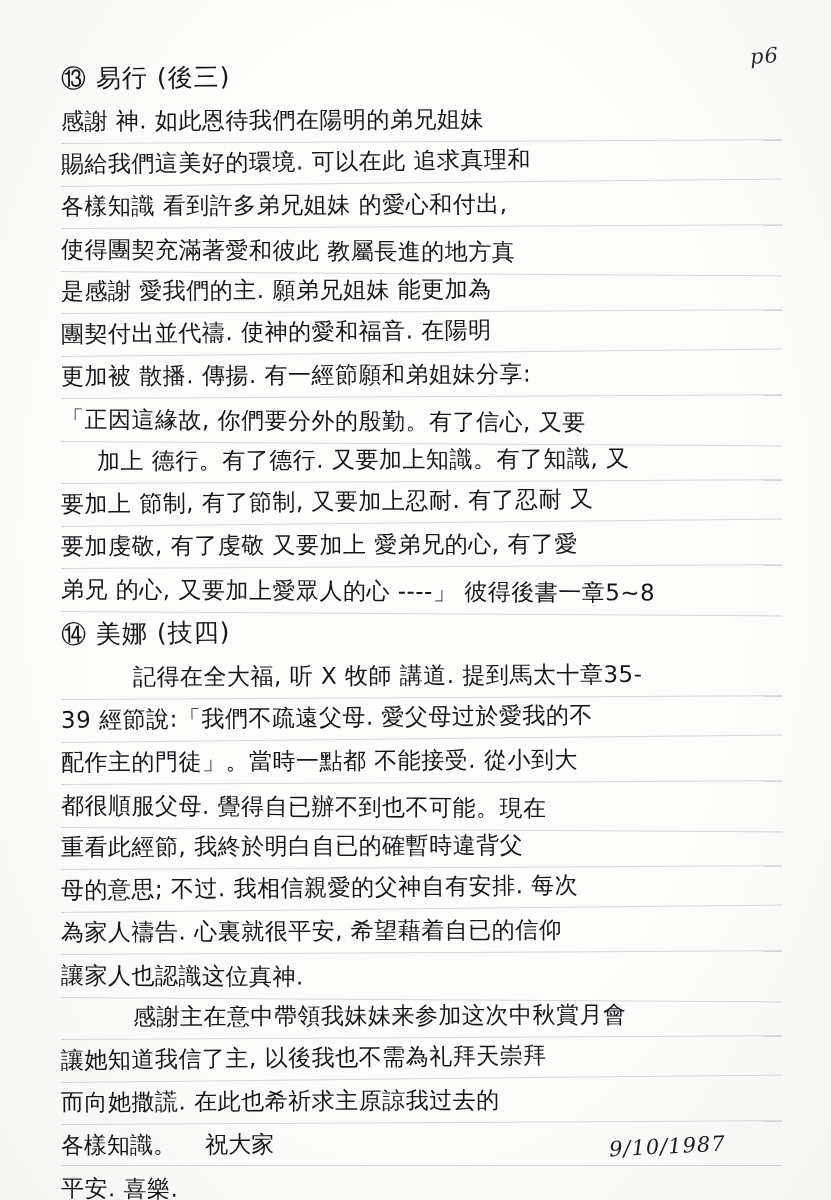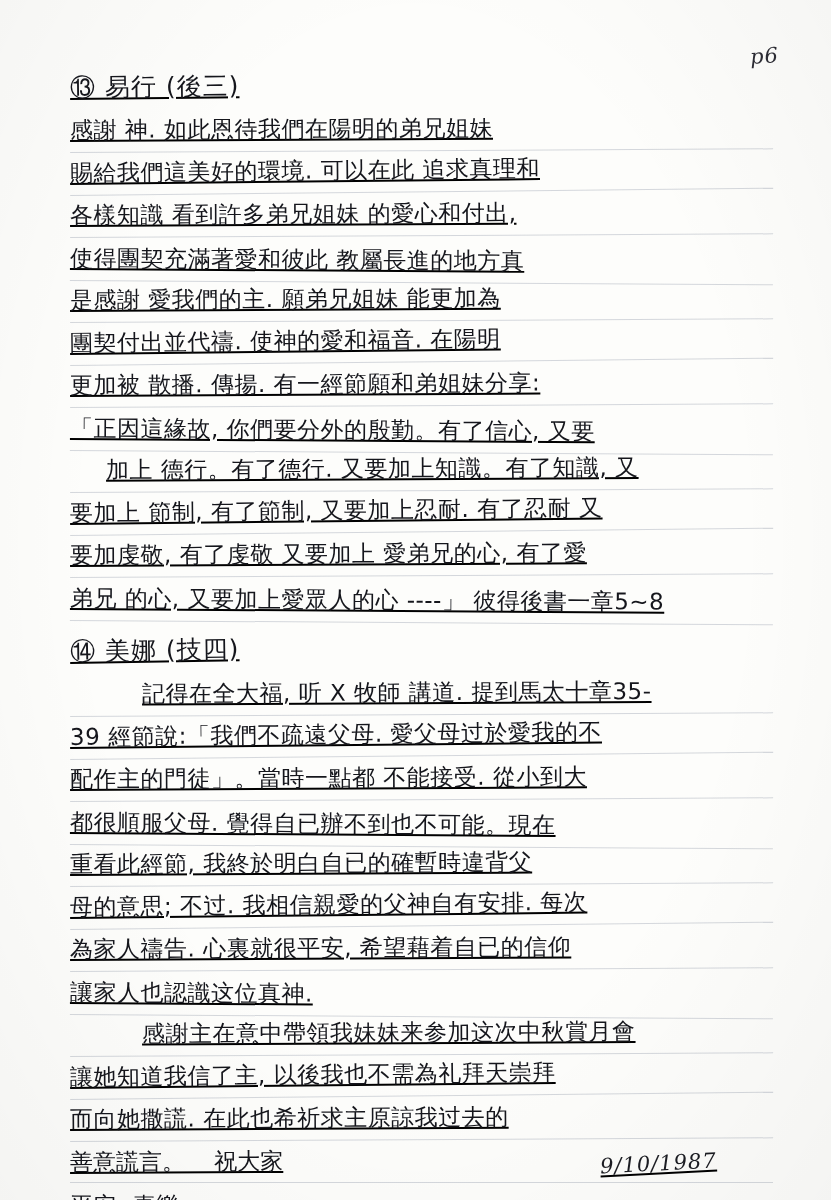--- a/index.html
+++ b/index.html
@@ -64,21 +64,21 @@
     letter-spacing: 0.5px;
     border-bottom: 1px solid rgba(120,130,150,0.30);
     padding-bottom: 1px;
   }
   .body-line.indent-1 { padding-left: 36px; }
   .body-line.indent-2 { padding-left: 72px; }
   .tilt-a { transform: rotate(-0.6deg); transform-origin: left center; }
   .tilt-b { transform: rotate(-0.3deg); transform-origin: left center; }
   .tilt-c { transform: rotate(0.35deg); transform-origin: left center; }
   .tilt-d { transform: rotate(-0.9deg); transform-origin: left center; }
-  .block { margin: 12px; padding: 0; text-decoration: underline; }
+  .block { margin: 3px; padding: 0; }
   .block + .block { margin-top: 4px; }
   .sig-row {
     position: relative;
     display: flex;
     align-items: flex-end;
     justify-content: space-between;
     border-bottom: 1px solid rgba(120,130,150,0.30);
     font-size: 23px;
     line-height: 40.5px;
   }
@@ -135,21 +135,21 @@
       <div class="hline body-line tilt-c">都很順服父母. 覺得自已辦不到也不可能。現在</div>
       <div class="hline body-line tilt-b">重看此經節, 我終於明白自已的確暫時違背父</div>
       <div class="hline body-line tilt-a">母的意思; 不过. 我相信親愛的父神自有安排. 每次</div>
       <div class="hline body-line tilt-b">為家人禱告. 心裏就很平安, 希望藉着自已的信仰</div>
       <div class="hline body-line tilt-c">讓家人也認識这位真神.</div>
       <div class="hline body-line indent-2 tilt-b">感謝主在意中帶領我妹妹来参加这次中秋賞月會</div>
       <div class="hline body-line tilt-a">讓她知道我信了主, 以後我也不需為礼拜天崇拜</div>
       <div class="hline body-line tilt-b">而向她撒謊. 在此也希祈求主原諒我过去的</div>
 
       <div class="sig-row">
-        <span class="hline tilt-b">善意謊言。    祝大家</span>
+        <span class="hline tilt-b">各樣知識。    祝大家</span>
         <span class="date-stamp">9/10/1987</span>
       </div>
 
       <div class="hline tail-line tilt-c">平安. 喜樂.</div>
     </div>
 
   </div>
 </div>
 
 </body></html>

